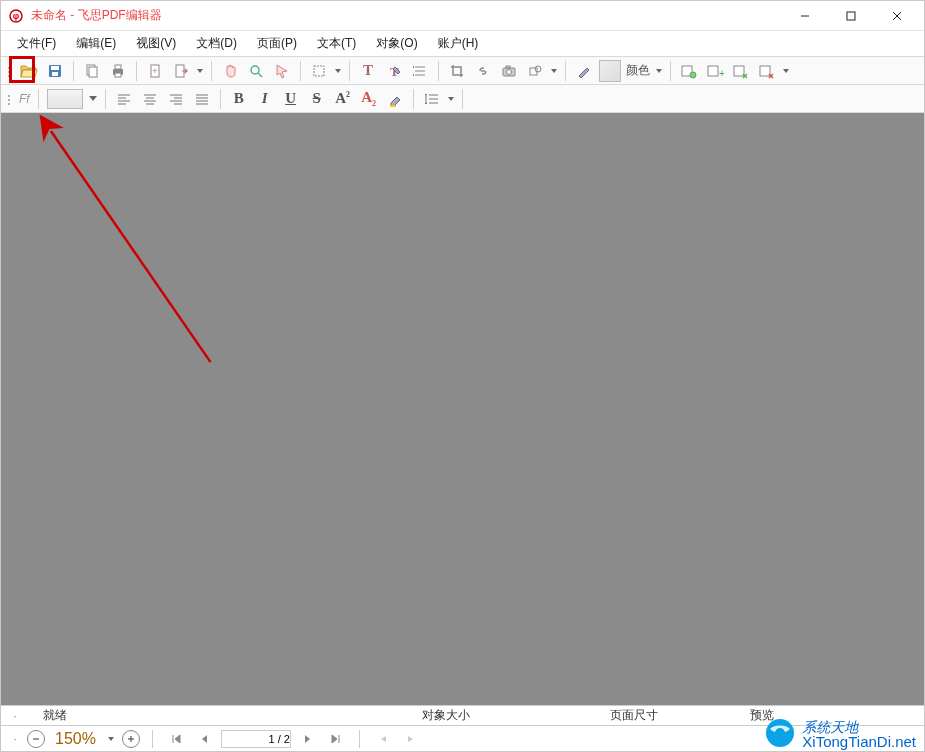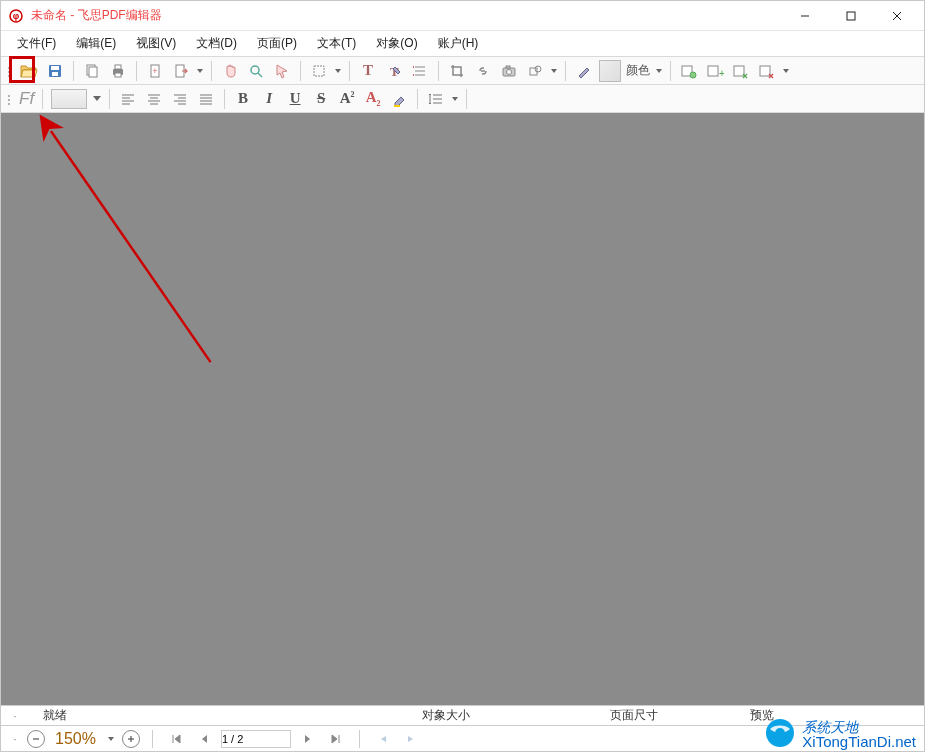--- a/index.html
+++ b/index.html
@@ -34,21 +34,21 @@
 
 
 .statusbar { height: 20px; border-top: 1px solid #ccc; display: flex; align-items: center; padding: 0 8px; font-size: 12px; color: #333; background: #fff; gap: 4px; }
 .status-field { padding: 0 6px; min-width: 60px; text-align: center; }
 .spacer { flex: 1; }
 
 .bottombar { height: 26px; border-top: 1px solid #ccc; display: flex; align-items: center; padding: 0 8px; gap: 6px; background: #fff; }
 .bb-btn { width: 22px; height: 22px; display:flex;align-items:center;justify-content:center; border-radius:10px; cursor:pointer; }
 .bb-btn.round { border:1px solid #888; border-radius:50%; width:18px;height:18px; }
 .zoom-text { font-size: 16px; color: #a16207; padding: 0 4px; }
-.page-box { width: 70px; height: 18px; border:1px solid #ccc; font-size:11px; display:flex;align-items:center;justify-content:flex-start;}
+.page-box { width: 70px; height: 18px; border:1px solid #ccc; font-size:11px; display:flex;align-items:center;justify-content:flex-end;}
 .bb-sep { width:1px; height:18px; background:#ccc; margin:0 6px;}
 .watermark { margin-left: auto; display:flex; align-items:center; gap:6px; }
 .watermark .wm-logo { width:32px;height:32px; transform: translateY(-6px);}
 .wm-text-box { display:flex; flex-direction:column; line-height:1; transform: translateY(-4px);}
 .wm-cn { font-size:14px; font-weight:normal; color:#0066cc; font-style:italic;}
 .wm-en { font-size:15px; color:#0066cc; }
 svg { display:block; }
 </style>
 </head>
 <body>
@@ -274,21 +274,21 @@
   </div>
 
   <div class="toolbar">
     <div class="tb-drop">
         <svg width="6" height="12">
           <circle cx="2" cy="3" r="1" fill="#999"></circle>
           <circle cx="2" cy="7" r="1" fill="#999"></circle>
           <circle cx="2" cy="11" r="1" fill="#999"></circle>
         </svg>
       </div>
-    <span style="font-size:17px;color:#999;font-style:italic;padding:0 2px;">Ff</span>
+    <span style="font-size:12px;color:#999;font-style:italic;padding:0 2px;">Ff</span>
     <div class="tb-sep"></div>
     <div class="tb-btn" style="width:40px;">
         <div class="color-swatch" style="width:36px;height:20px;background:linear-gradient(#f4f4f4,#e4e4e4);"></div>
       </div>
     <div class="tb-drop small-drop">
         <svg width="8" height="5">
           <path d="M0 0 L8 0 L4 5 z" fill="#666"></path>
         </svg>
       </div>
     <div class="tb-sep"></div>

